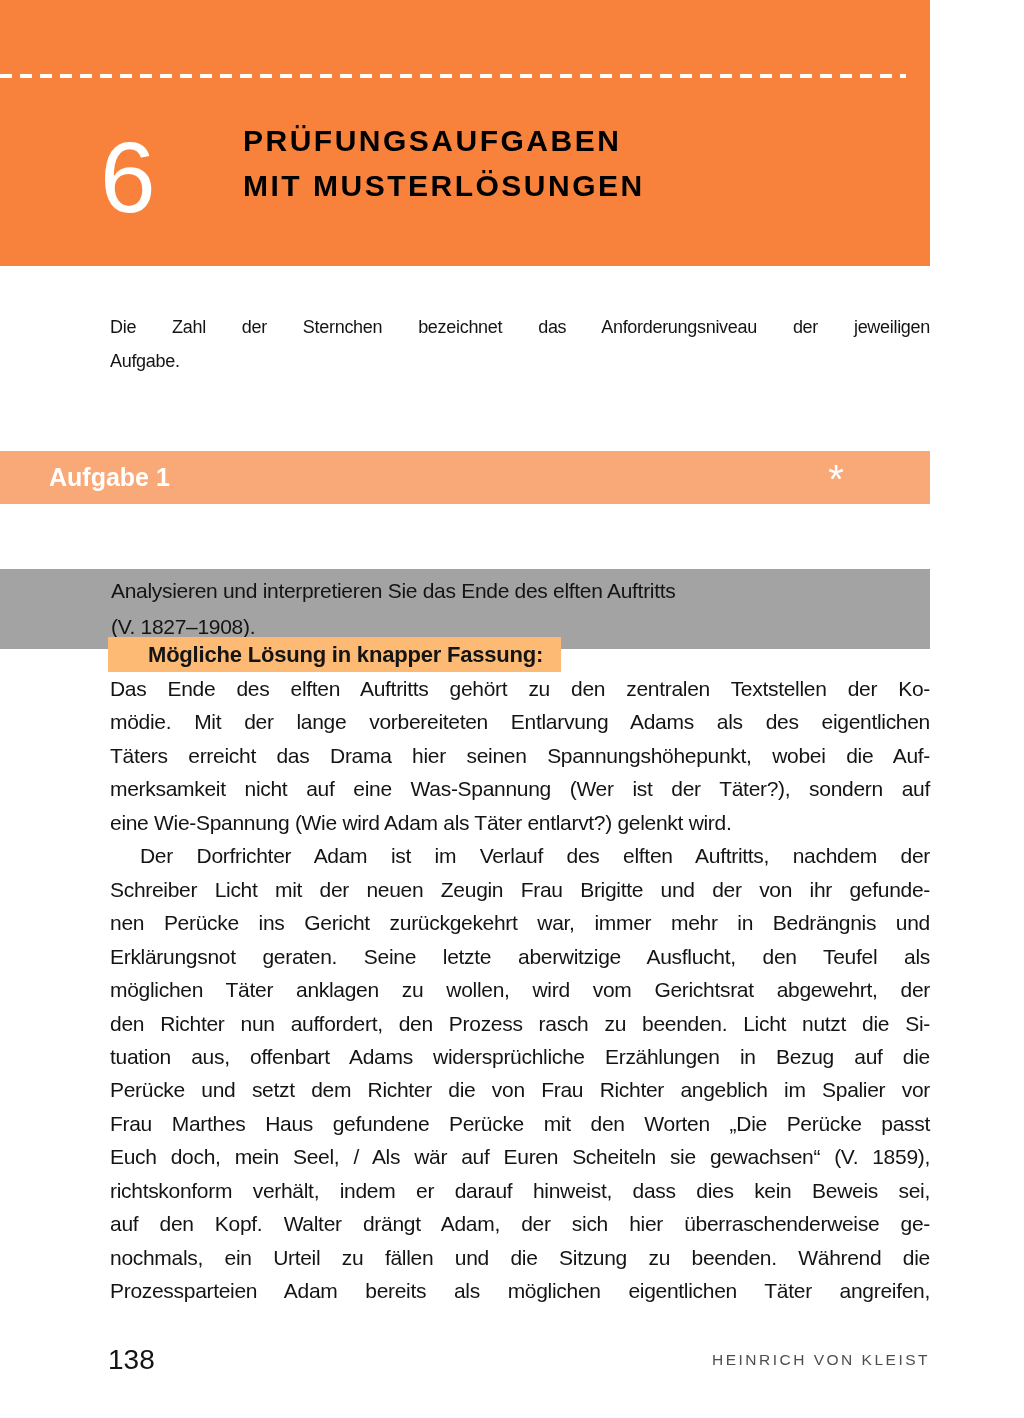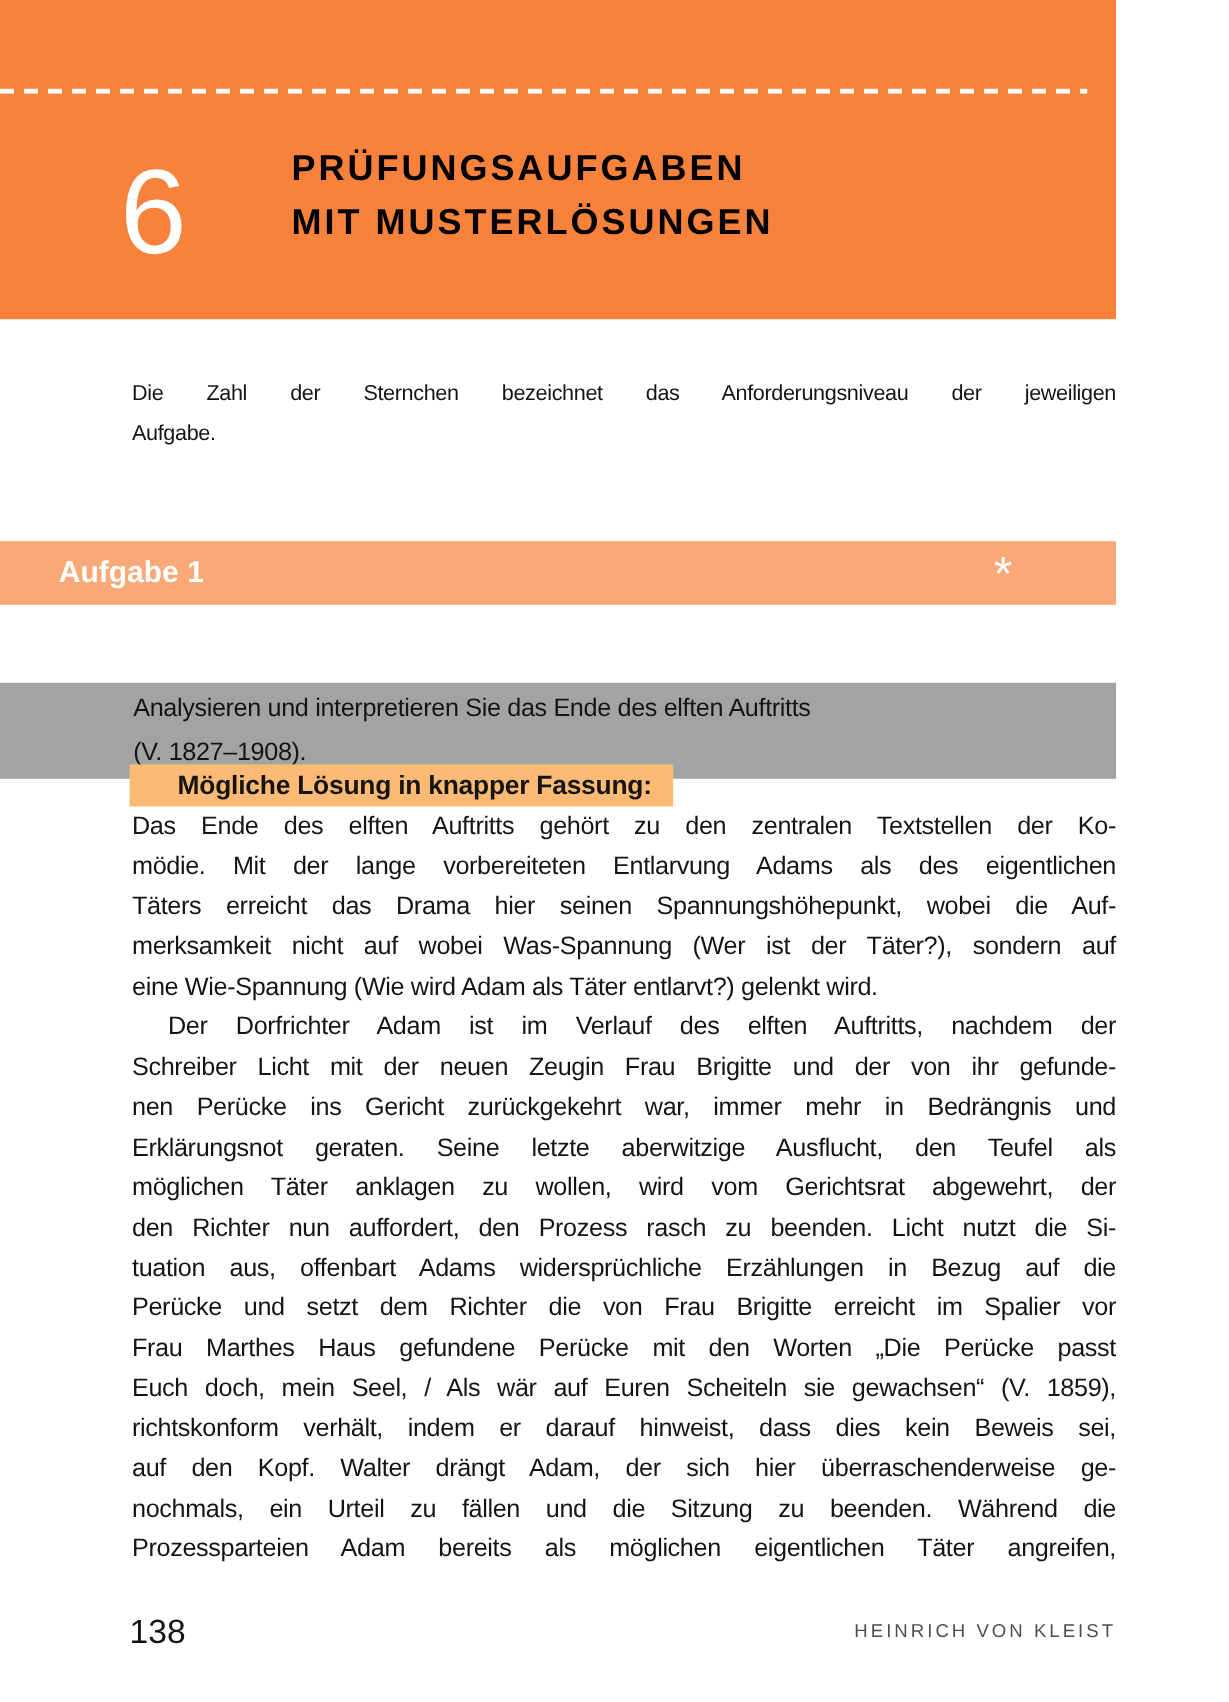--- a/index.html
+++ b/index.html
@@ -124,30 +124,30 @@
       <div>(V. 1827–1908).</div>
     </div>
   </div>
 
   <div class="sol-head">Mögliche Lösung in knapper Fassung:</div>
 
   <div class="body-text">
     <div class="line">Das Ende des elften Auftritts gehört zu den zentralen Textstellen der Ko-</div>
     <div class="line">mödie. Mit der lange vorbereiteten Entlarvung Adams als des eigentlichen</div>
     <div class="line">Täters erreicht das Drama hier seinen Spannungshöhepunkt, wobei die Auf-</div>
-    <div class="line">merksamkeit nicht auf wobei Was-Spannung (Wer ist der Täter?), sondern auf</div>
+    <div class="line">merksamkeit nicht auf eine Was-Spannung (Wer ist der Täter?), sondern auf</div>
     <div class="line no-just">eine Wie-Spannung (Wie wird Adam als Täter entlarvt?) gelenkt wird.</div>
     <div class="line ind">Der Dorfrichter Adam ist im Verlauf des elften Auftritts, nachdem der</div>
     <div class="line">Schreiber Licht mit der neuen Zeugin Frau Brigitte und der von ihr gefunde-</div>
     <div class="line">nen Perücke ins Gericht zurückgekehrt war, immer mehr in Bedrängnis und</div>
     <div class="line">Erklärungsnot geraten. Seine letzte aberwitzige Ausflucht, den Teufel als</div>
     <div class="line">möglichen Täter anklagen zu wollen, wird vom Gerichtsrat abgewehrt, der</div>
     <div class="line">den Richter nun auffordert, den Prozess rasch zu beenden. Licht nutzt die Si-</div>
     <div class="line">tuation aus, offenbart Adams widersprüchliche Erzählungen in Bezug auf die</div>
-    <div class="line">Perücke und setzt dem Richter die von Frau Brigitte erreicht im Spalier vor</div>
+    <div class="line">Perücke und setzt dem Richter die von Frau Richter angeblich im Spalier vor</div>
     <div class="line">Frau Marthes Haus gefundene Perücke mit den Worten „Die Perücke passt</div>
     <div class="line">Euch doch, mein Seel, / Als wär auf Euren Scheiteln sie gewachsen“ (V. 1859),</div>
     <div class="line">richtskonform verhält, indem er darauf hinweist, dass dies kein Beweis sei,</div>
     <div class="line">auf den Kopf. Walter drängt Adam, der sich hier überraschenderweise ge-</div>
     <div class="line">nochmals, ein Urteil zu fällen und die Sitzung zu beenden. Während die</div>
     <div class="line">Prozessparteien Adam bereits als möglichen eigentlichen Täter angreifen,</div>
   </div>
 
   <div class="footer">
     <div class="page-num">138</div>

